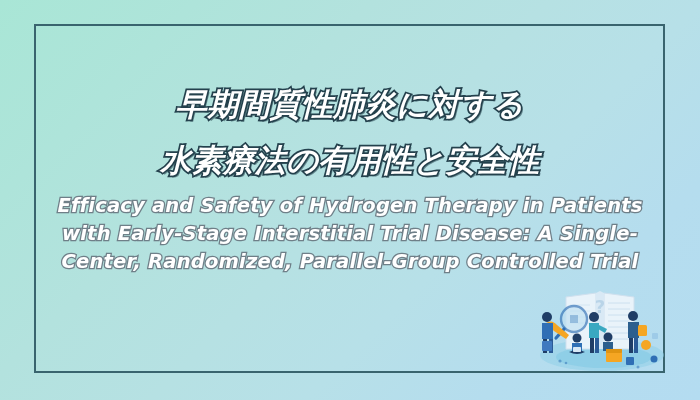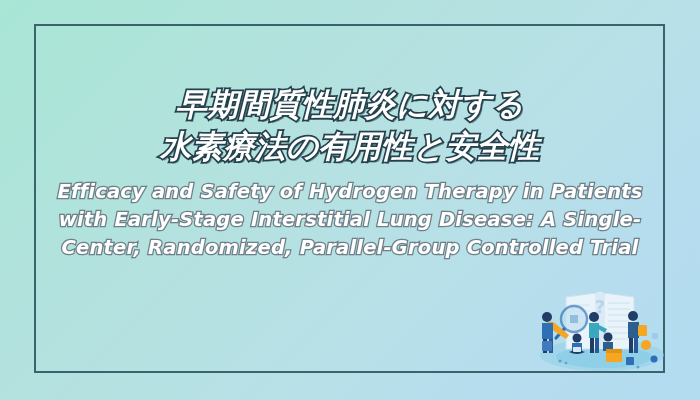--- a/index.html
+++ b/index.html
@@ -60,21 +60,21 @@
     color: #ffffff;
     letter-spacing: 0.5px;
     text-align: center;
     white-space: nowrap;
     -webkit-text-stroke: 3.4px #24414d;
     paint-order: stroke fill;
     text-shadow:
       2px 2px 0 rgba(36,65,77,0.55);
   }
 
-  .jp-line-2 { margin-top: 2px; }
+  .jp-line-2 { margin-top: 16px; }
 
   .en-subtitle {
     margin-top: 12px;
     width: 625px;
     font-family: "DejaVu Sans", sans-serif;
     font-weight: 700;
     font-size: 19.5px;
     line-height: 28px;
     color: #ffffff;
     text-align: center;
@@ -101,21 +101,21 @@
   <div id="frame"></div>
 
   <div id="text-block">
 
     <div class="jp-title jp-line-1">早期間質性肺炎に対する</div>
 
     <div class="jp-title jp-line-2">水素療法の有用性と安全性</div>
 
     <div class="en-subtitle">
       <span class="en-line">Efficacy and Safety of Hydrogen Therapy in Patients</span>
-      <span class="en-line">with Early-Stage Interstitial Lung Disease: A Single-</span>
+      <span class="en-line">with Early-Stage Interstitial Trial Disease: A Single-</span>
       <span class="en-line">Center, Randomized, Parallel-Group Controlled Trial</span>
     </div>
 
   </div>
 
   <div id="illustration">
     <svg viewBox="0 0 140 100" width="140" height="100" xmlns="http://www.w3.org/2000/svg">
 
       <ellipse cx="72" cy="80" rx="62" ry="16" fill="#8fd0e8" opacity="0.55"></ellipse>
       <ellipse cx="74" cy="82" rx="48" ry="11" fill="#7ec8e4" opacity="0.5"></ellipse>

